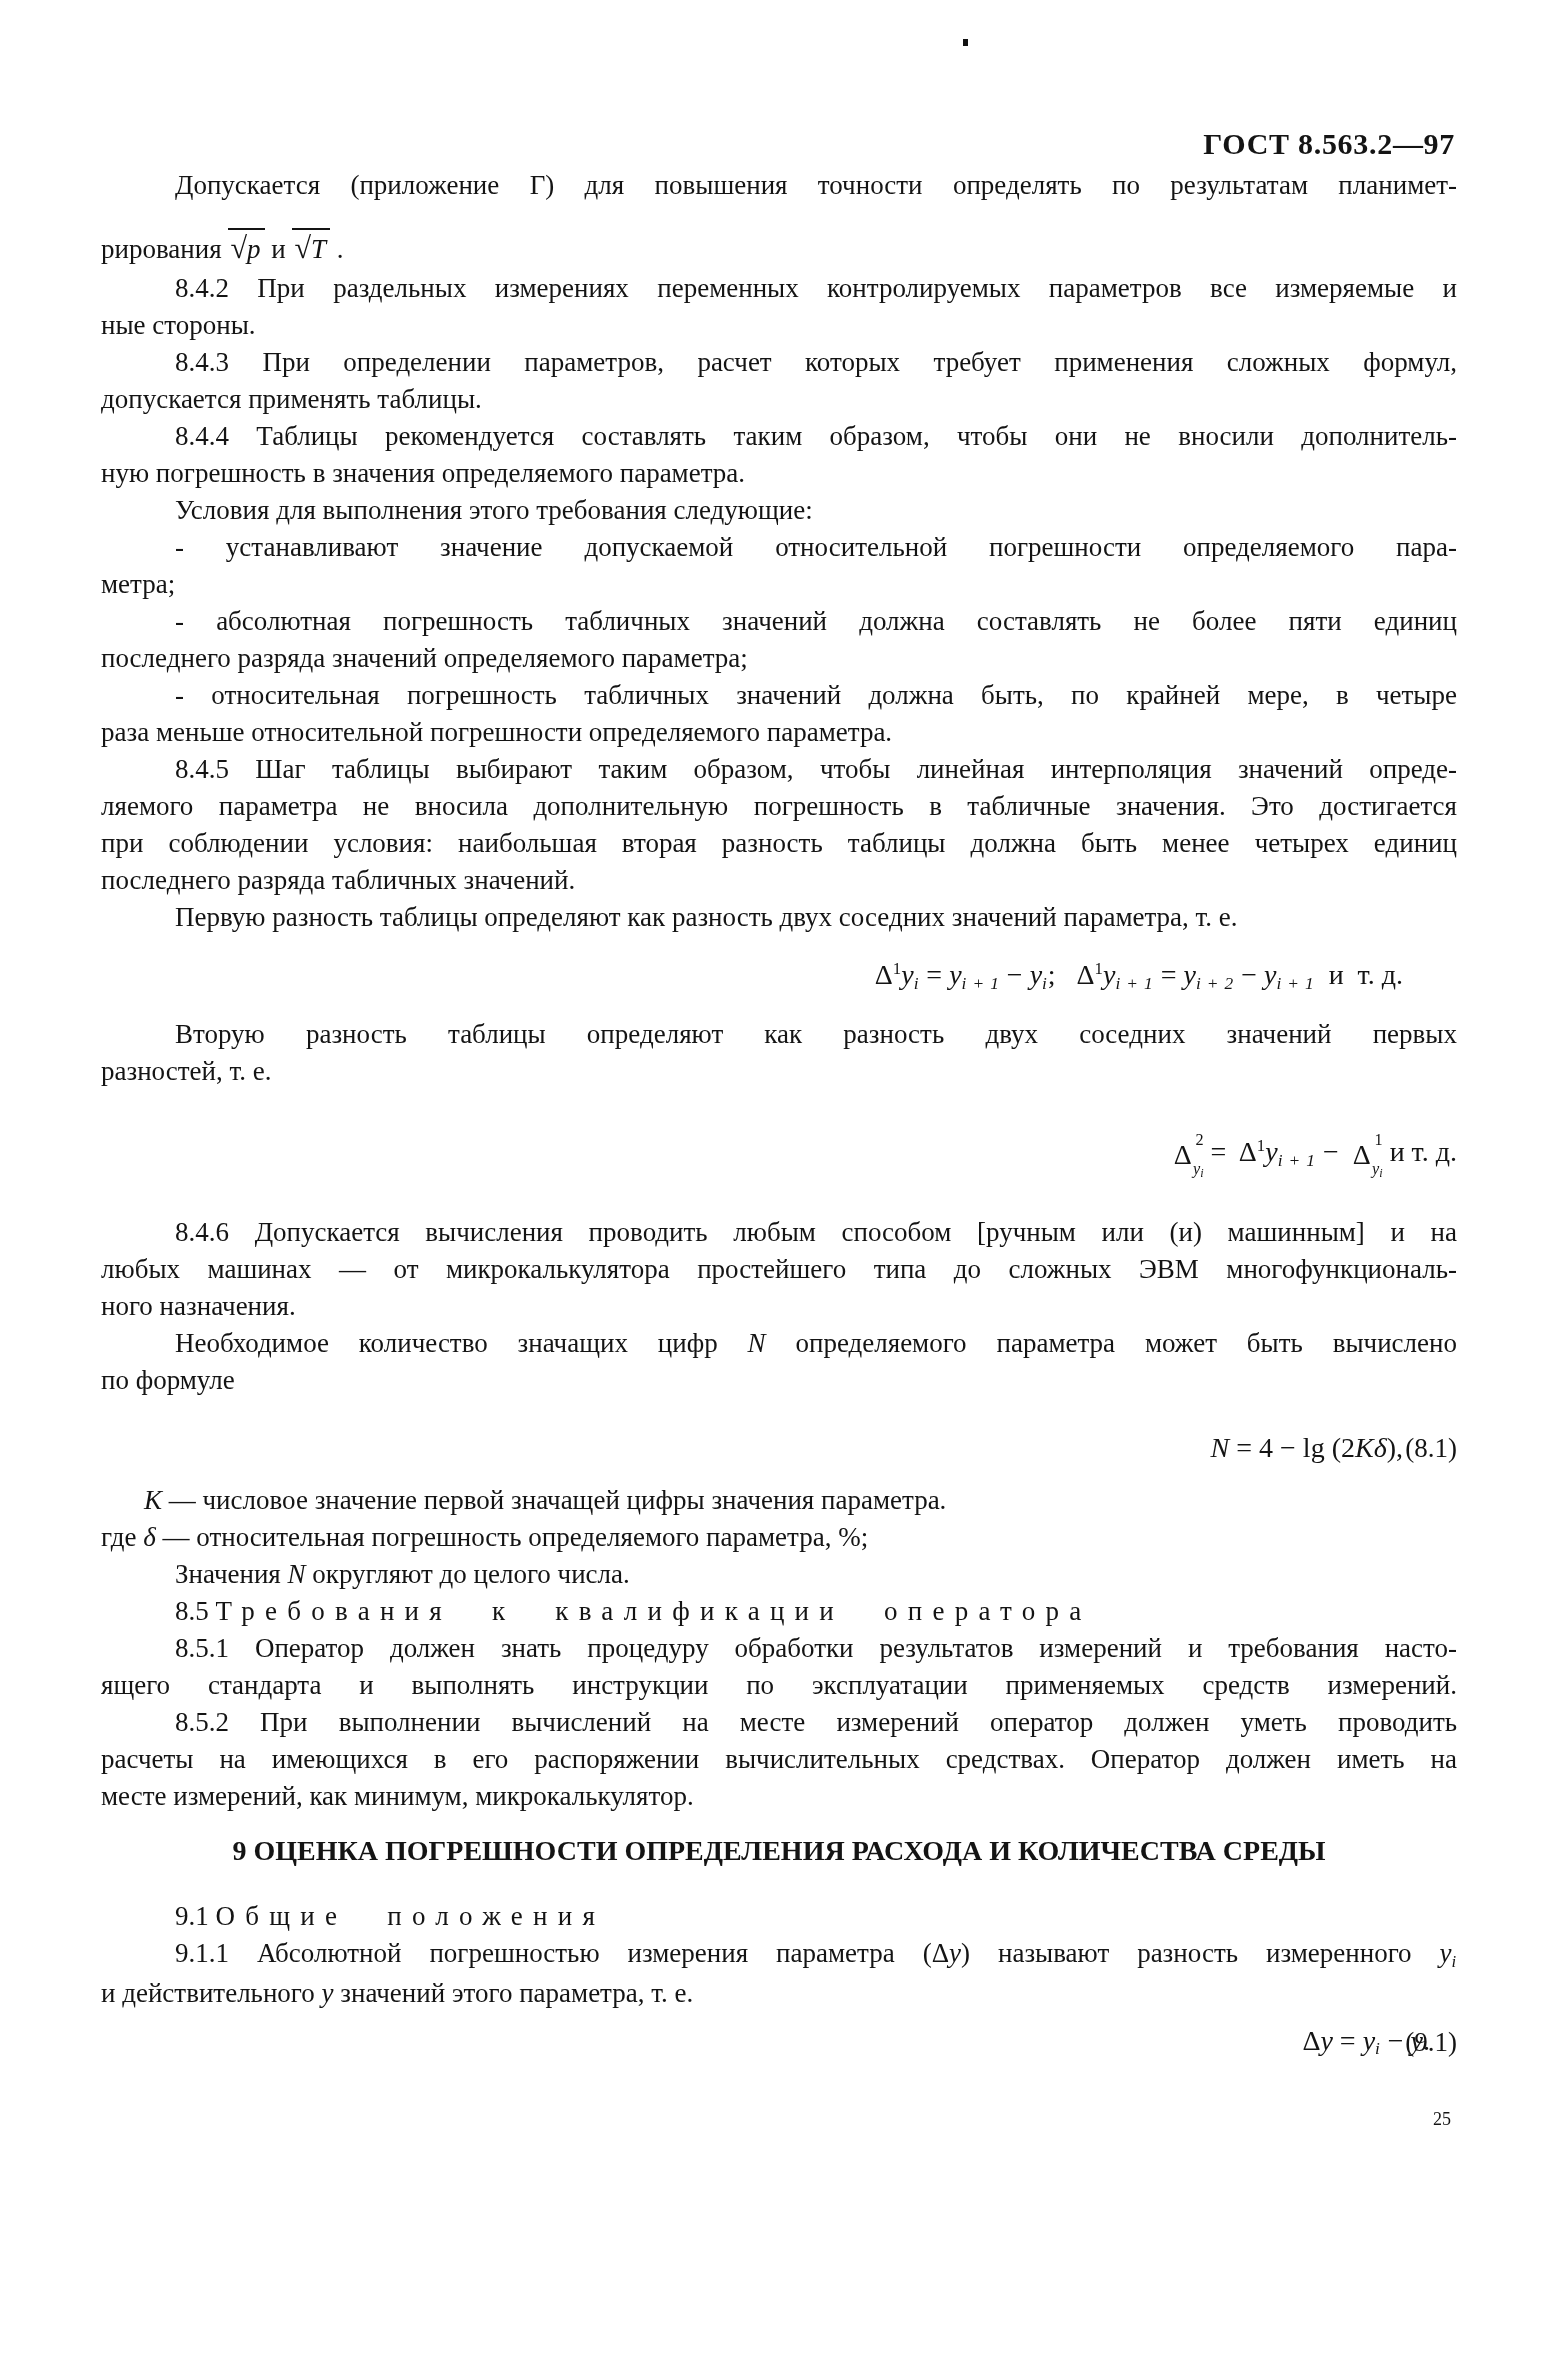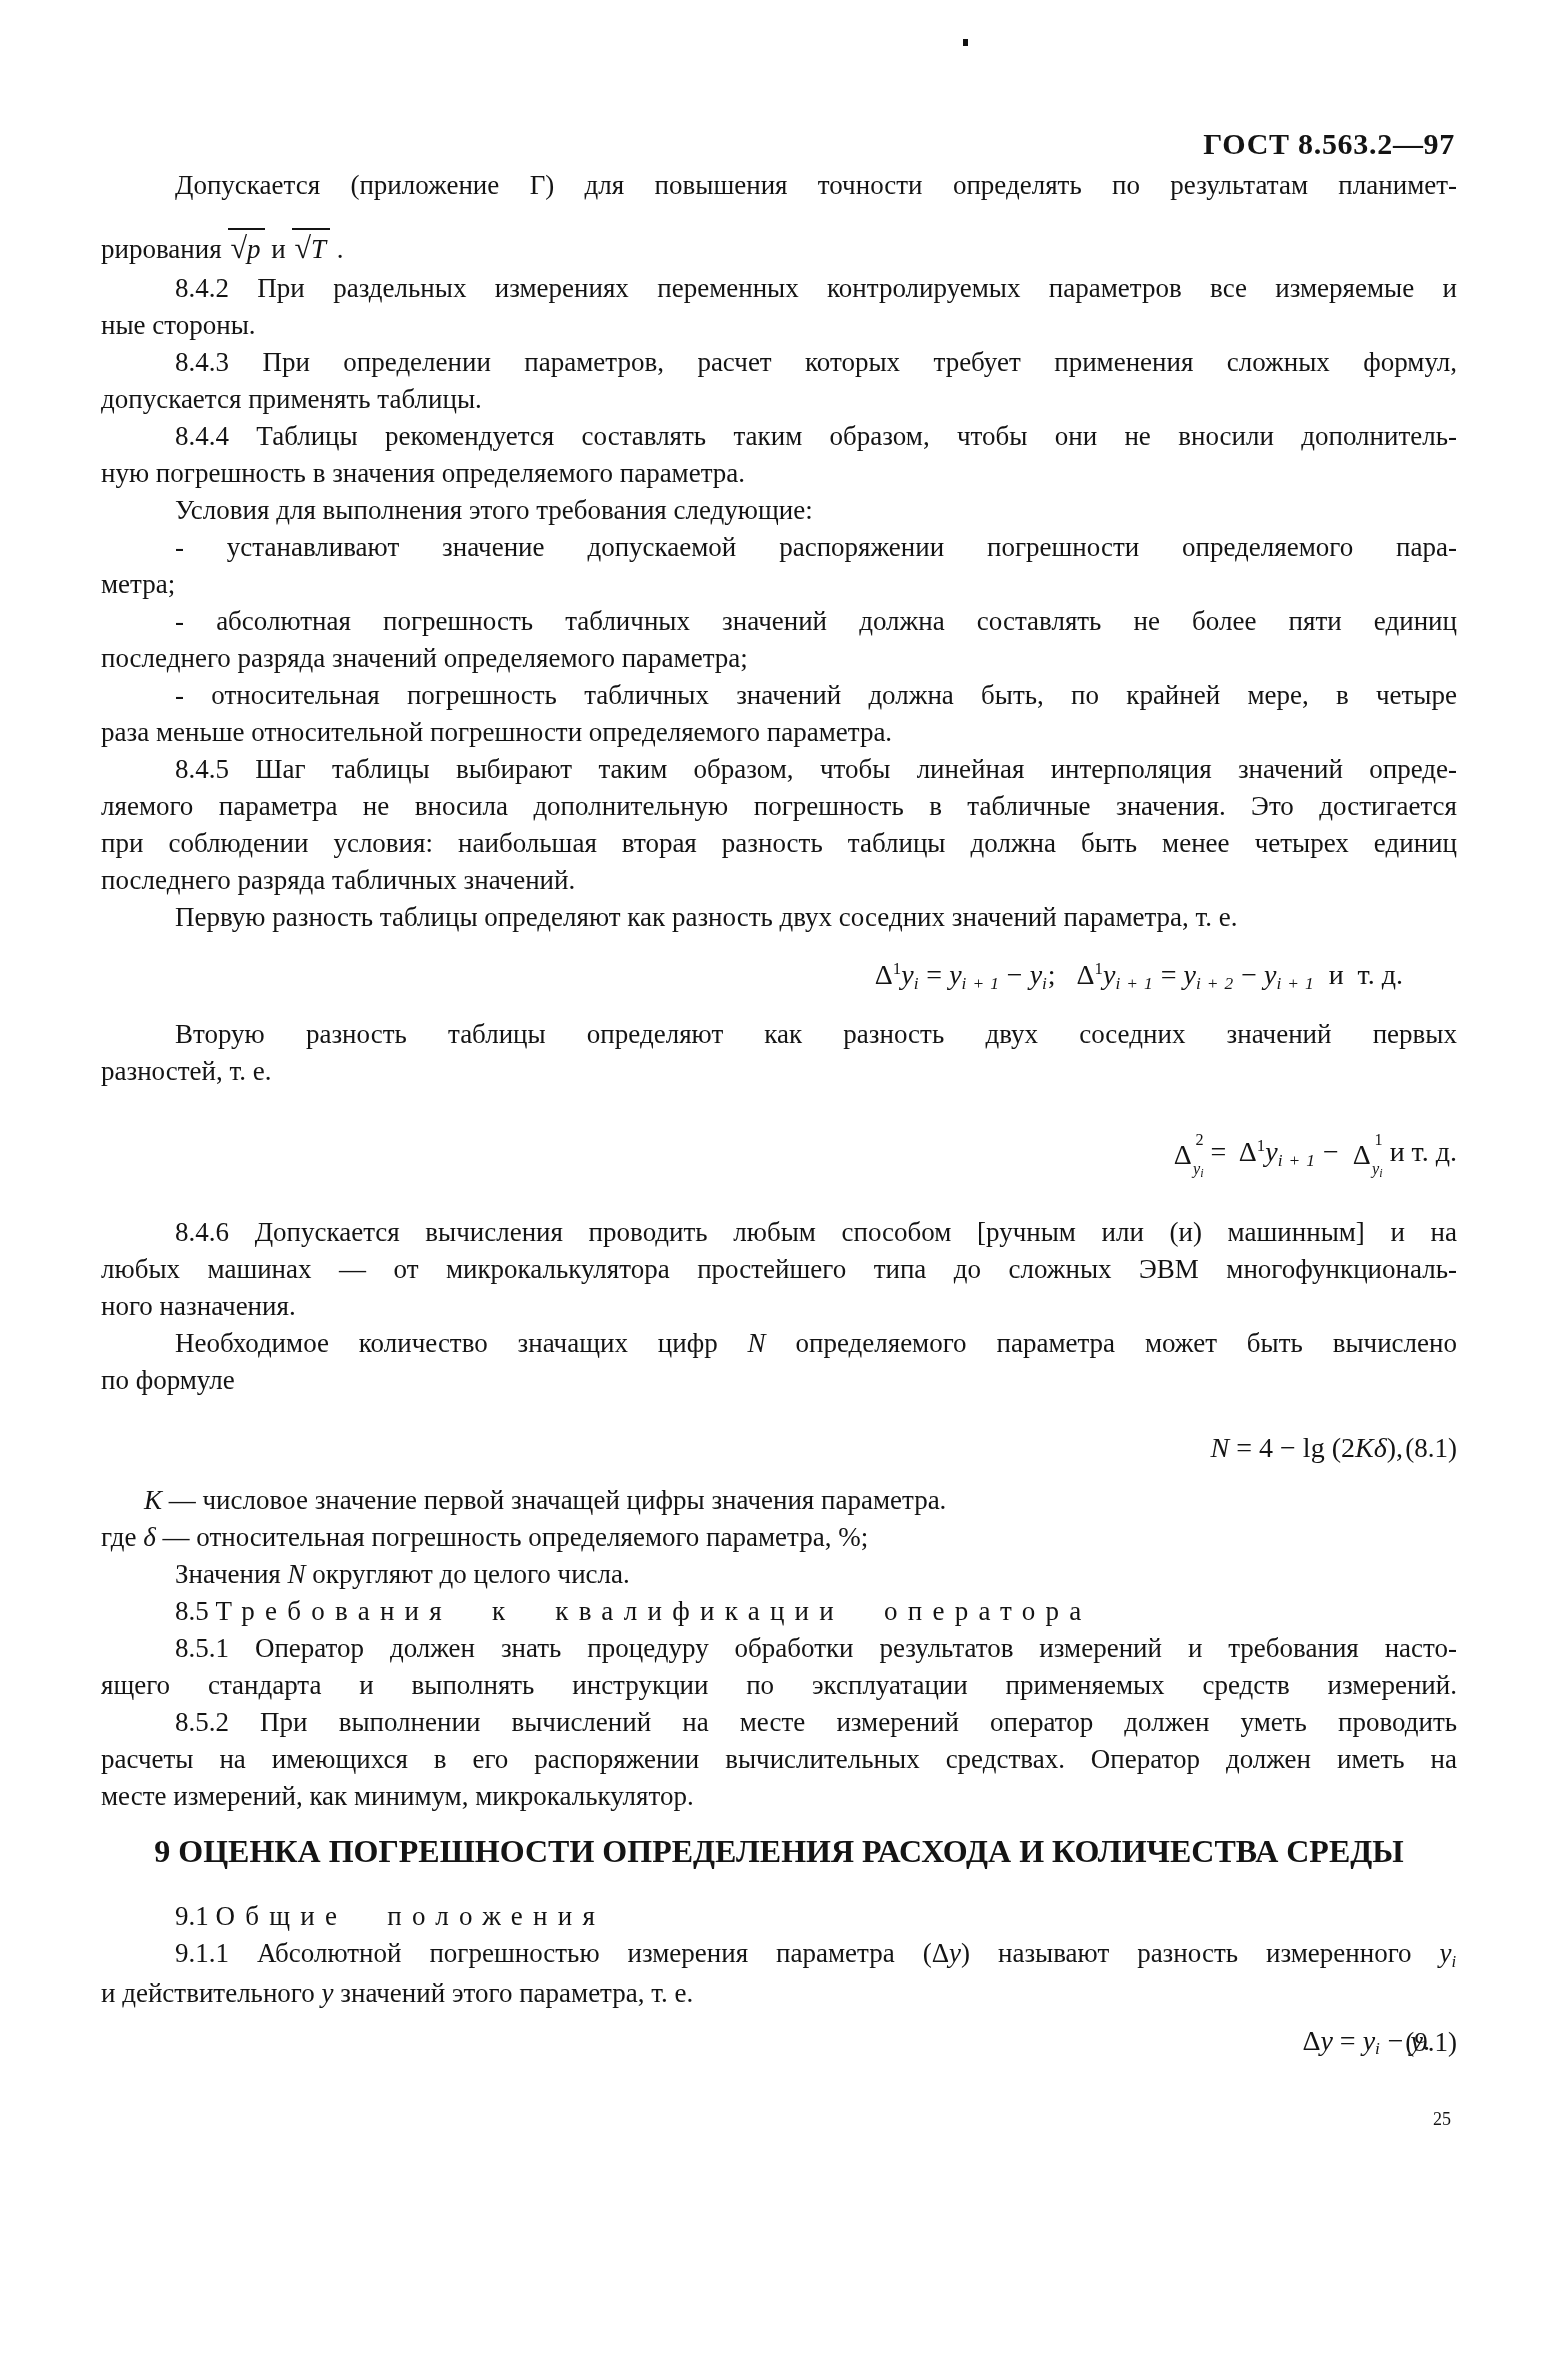--- a/index.html
+++ b/index.html
@@ -36,21 +36,21 @@
   .formula{display:inline-block;}
   .f1{margin:20px 0 19px;}
   .f1 .formula{transform:translateX(-54px);}
   .f2{margin:39px 0 40px;}
   .f3{margin:30px 0 16px;}
   .f3 .formula{transform:translateX(-54px);}
   .f4{margin:9.4px 0 0;}
   .f4 .formula{transform:translateX(-27px);}
   .eq-label{position:absolute;right:0;top:50%;transform:translateY(-50%);font-size:27px;}
   
-  .h1{font-weight:700;text-align:center;font-size:32px;line-height:34px;margin:19px 0 30px;}
+  .h1{font-weight:700;text-align:center;font-size:28px;line-height:34px;margin:19px 0 30px;}
   .hsp .sp{letter-spacing:0.38em;word-spacing:0.85em;}
   .page-number{position:absolute;right:102px;top:2109px;font-size:18px;}
 </style>
 </head>
 <body>
 
 <div class="page">
   <div class="speck"></div>
   <div class="header">
     <span>ГОСТ 8.563.2—97</span>
@@ -58,21 +58,21 @@
   <div class="content" id="doc-body">
       <div class="line ind just">Допускается (приложение Г) для повышения точности определять по результатам планимет-</div>
       <div class="line tall"><span class="tn">рирования </span><span class="mean"><span class="rad">√</span><i>p</i></span><span class="tn"> и </span><span class="mean"><span class="rad">√</span><i>T</i></span><span class="tn"> .</span></div>
       <div class="line ind just">8.4.2 При раздельных измерениях переменных контролируемых параметров все измеряемые и</div>
       <div class="line">ные стороны.</div>
       <div class="line ind just">8.4.3 При определении параметров, расчет которых требует применения сложных формул,</div>
       <div class="line">допускается применять таблицы.</div>
       <div class="line ind just">8.4.4 Таблицы рекомендуется составлять таким образом, чтобы они не вносили дополнитель-</div>
       <div class="line">ную погрешность в значения определяемого параметра.</div>
       <div class="line ind">Условия для выполнения этого требования следующие:</div>
-      <div class="line ind just">- устанавливают значение допускаемой распоряжении погрешности определяемого пара-</div>
+      <div class="line ind just">- устанавливают значение допускаемой относительной погрешности определяемого пара-</div>
       <div class="line">метра;</div>
       <div class="line ind just">- абсолютная погрешность табличных значений должна составлять не более пяти единиц</div>
       <div class="line">последнего разряда значений определяемого параметра;</div>
       <div class="line ind just">- относительная погрешность табличных значений должна быть, по крайней мере, в четыре</div>
       <div class="line">раза меньше относительной погрешности определяемого параметра.</div>
       <div class="line ind just">8.4.5 Шаг таблицы выбирают таким образом, чтобы линейная интерполяция значений опреде-</div>
       <div class="line just">ляемого параметра не вносила дополнительную погрешность в табличные значения. Это достигается</div>
       <div class="line just">при соблюдении условия: наибольшая вторая разность таблицы должна быть менее четырех единиц</div>
       <div class="line">последнего разряда табличных значений.</div>
       <div class="line ind">Первую разность таблицы определяют как разность двух соседних значений параметра, т. е.</div>

